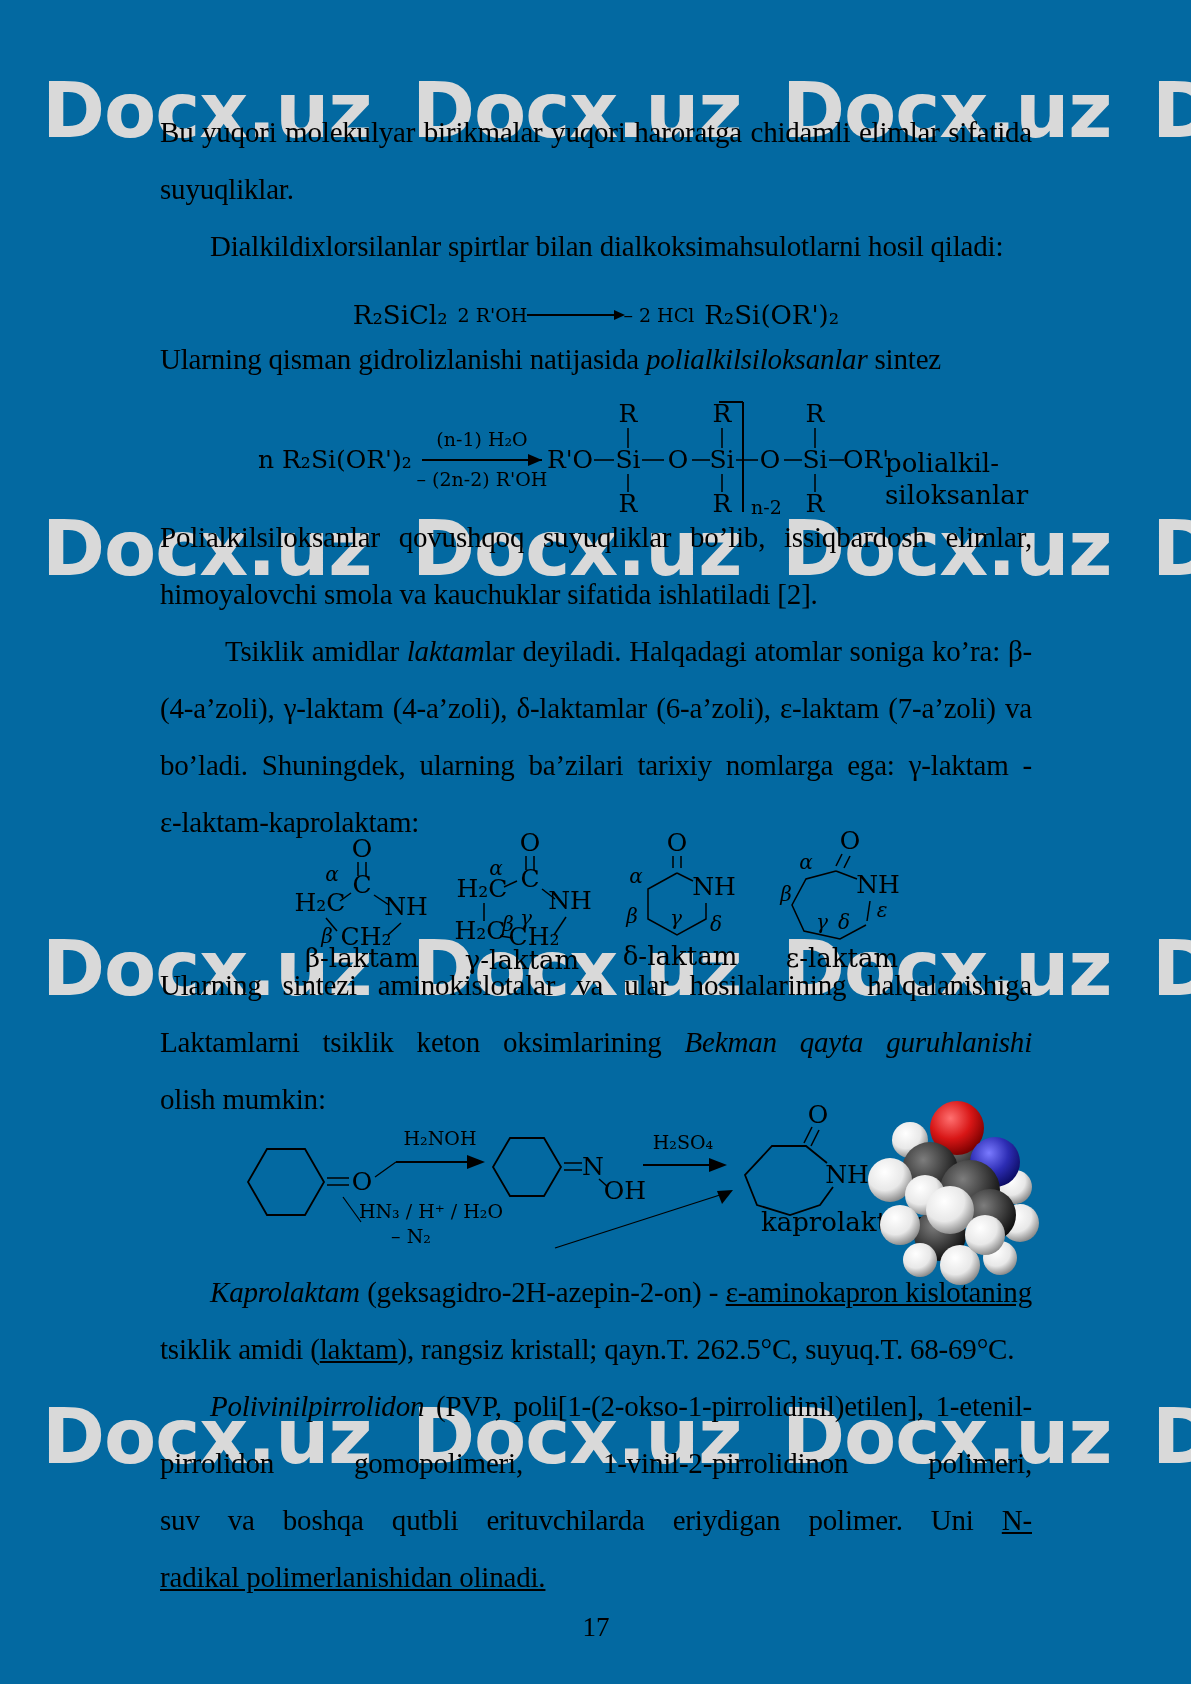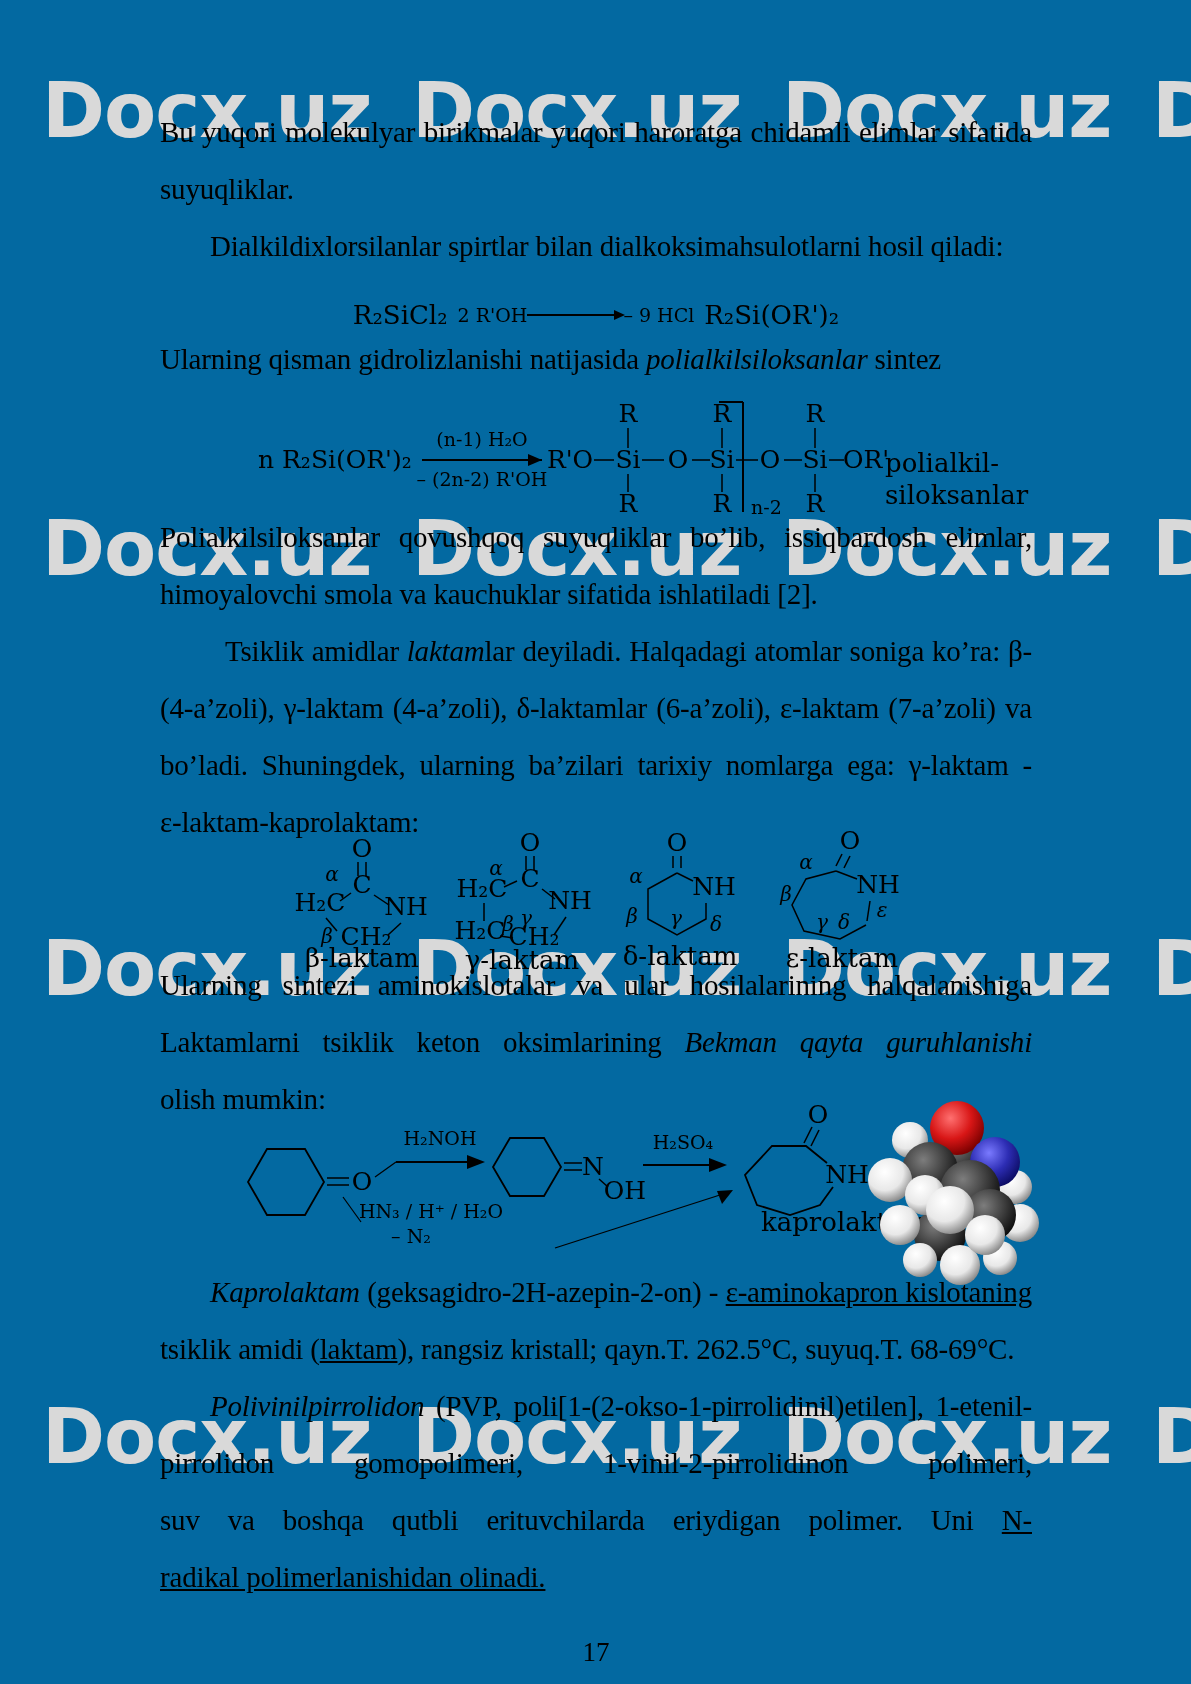--- a/index.html
+++ b/index.html
@@ -22,21 +22,21 @@
   .arrstack{display:flex;flex-direction:row;align-items:center;font-size:19px;line-height:22px;}
   .rxn-arrow{position:relative;width:96px;height:0;border-top:2px solid #000;margin:2px 0;}
   .rxn-arrow::after{content:"";position:absolute;right:-2px;top:-6px;width:0;height:0;
         border-left:11px solid #000;border-top:5px solid transparent;border-bottom:5px solid transparent;}
   svg{position:absolute;z-index:2;overflow:visible;}
   svg text{font-family:"DejaVu Serif","Liberation Serif",serif;fill:#000;}
   .at{font-size:25px;}
   .gk{font-size:20px;font-style:italic;}
   .lbl{font-size:26px;}
   .sm{font-size:19px;}
-  .pageno{position:absolute;left:160px;width:872px;top:1612px;text-align:center;font-size:27px;z-index:2;margin-top:25px;}
+  .pageno{position:absolute;left:160px;width:872px;top:1612px;text-align:center;font-size:27px;z-index:2;}
 </style>
 </head>
 <body>
 
 <div class="page">
 
   <div class="wm" style="left:42px;top:66px">Docx.uz</div>
   <div class="wm" style="left:412px;top:66px">Docx.uz</div>
   <div class="wm" style="left:782px;top:66px">Docx.uz</div>
   <div class="wm" style="left:1152px;top:66px">Docx.uz</div>
@@ -56,21 +56,21 @@
   <div class="line just" style="top:112px">Bu yuqori molekulyar birikmalar yuqori haroratga chidamli elimlar sifatida</div>
   <div class="line" style="top:169px">suyuqliklar.</div>
 
   <div class="line ind50" style="top:226px">Dialkildixlorsilanlar spirtlar bilan dialkoksimahsulotlarni hosil qiladi:</div>
 
   <div class="eqrow">
     <span class="formula">R₂SiCl₂</span>
     <span class="arrstack">
       <span>2 R'OH</span>
       <span class="rxn-arrow"></span>
-      <span>– 9 HCl</span>
+      <span>– 2 HCl</span>
     </span>
     <span class="formula">R₂Si(OR')₂</span>
   </div>
 
   <div class="line" style="top:339px"><span>Ularning qisman gidrolizlanishi natijasida </span><span class="em">polialkilsiloksanlar</span><span> sintez qilinadi:</span></div>
 
   <svg style="left:230px;top:390px" width="800" height="140" viewBox="0 0 800 140">
     <text class="at" x="28" y="78">n R₂Si(OR')₂</text>
     <line x1="192" y1="70" x2="312" y2="70" stroke="#000" stroke-width="2"></line>
     <polygon points="312,70 298,64 298,76" fill="#000"></polygon>

